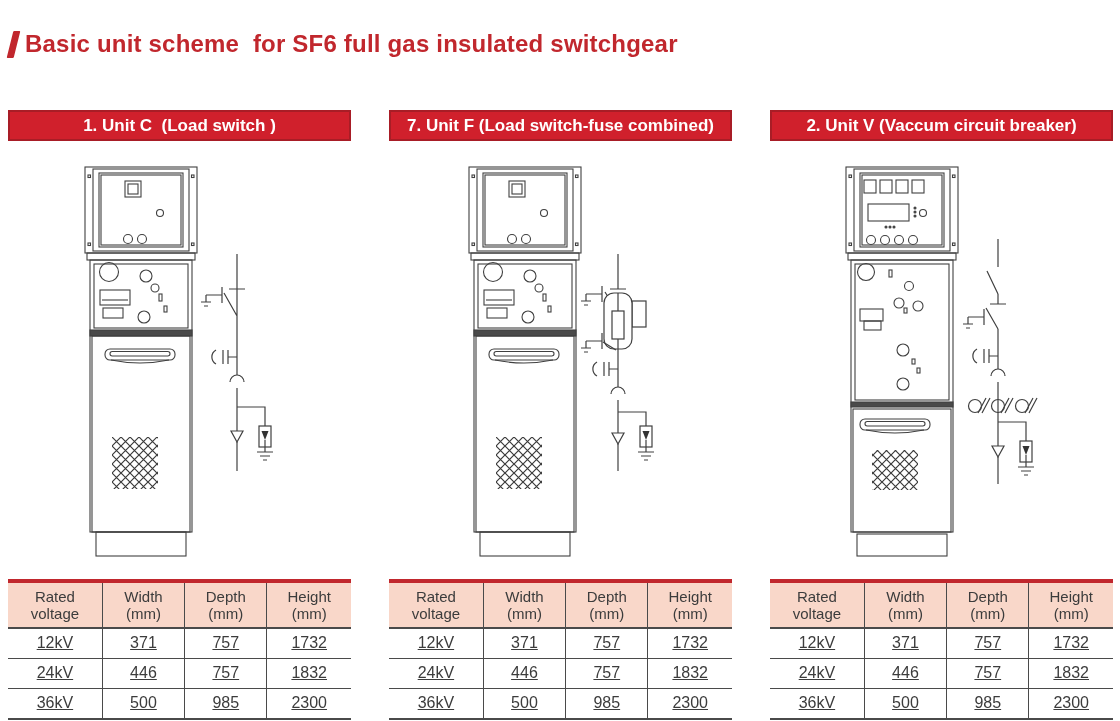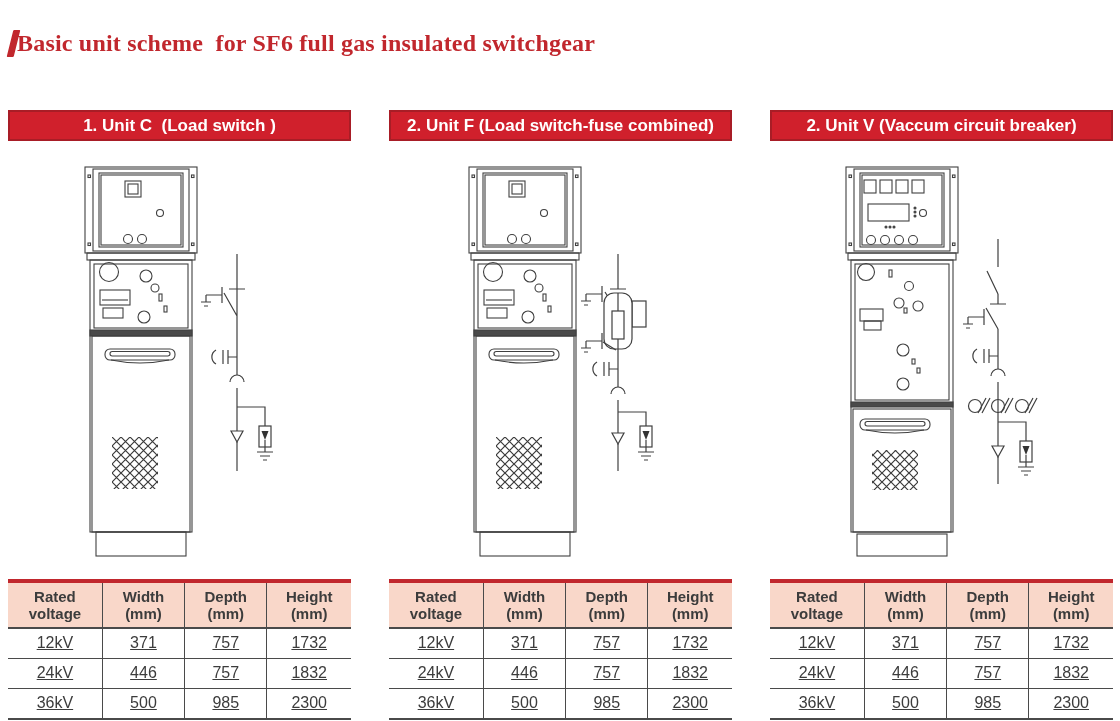--- a/index.html
+++ b/index.html
@@ -12,21 +12,21 @@
     --cell-text:#3c3c3c;
   }
   html,body{margin:0;padding:0;}
   body{
     width:1120px;height:721px;background:#ffffff;
     font-family:"Liberation Sans", sans-serif;
     position:relative;overflow:hidden;
   }
   .title-row{
     position:absolute;top:30px;left:10px;
-    display:flex;align-items:center;gap:0;font-family:Liberation Serif, serif;
+    display:flex;align-items:center;gap:8px;
   }
   .slash{
     width:7px;height:27px;background:var(--accent);
     transform:skewX(-14deg);border-radius:1px;
   }
   .page-title{
     color:var(--accent);font-size:24px;font-weight:bold;
     letter-spacing:0.2px;white-space:pre;
   }
   .columns{
@@ -47,21 +47,21 @@
     width:100%;border-collapse:collapse;table-layout:fixed;
     border-top:4px solid var(--accent);
     border-bottom:2px solid var(--tbl-line);
   }
   table.spec-table col.c1{width:27.5%;}
   table.spec-table col.c2{width:24%;}
   table.spec-table col.c3{width:24%;}
   table.spec-table col.c4{width:24.5%;}
   table.spec-table th{
     background:var(--th-bg);color:var(--cell-text);
-    font-weight:bold;font-size:15px;line-height:1.15;
+    font-weight:normal;font-size:15px;line-height:1.15;
     padding:5px 0 4px 0;white-space:pre-line;
     border-bottom:2px solid var(--tbl-line);
   }
   table.spec-table th:not(:first-child),
   table.spec-table td:not(:first-child){
     border-left:1.5px solid var(--tbl-line);
   }
   table.spec-table td{
     color:var(--cell-text);font-size:16px;text-align:center;
     height:27px;border-bottom:1.5px solid var(--tbl-line);text-decoration:underline;
@@ -269,21 +269,21 @@
             <td>36kV</td>
             <td>500</td>
             <td>985</td>
             <td>2300</td>
           </tr>
         </tbody>
       </table>
   </div>
 
   <div class="unit-col">
-    <div class="banner">2. Unit F (Load switch-fuse combined)</div>
+    <div class="banner">7. Unit F (Load switch-fuse combined)</div>
     <div class="drawing">
       <svg width="352" height="438" viewBox="0 0 352 438">
         <use href="#cab-cf" x="80" y="26"></use>
         <g fill="none" stroke="#404040" stroke-width="1.2">
           <path d="M229,113 V148 M221,148 H237 M216,151 L229,172"></path>
           <use href="#earth" x="213" y="153"></use>
           <g>
             <rect x="243" y="160" width="14" height="26"></rect>
             <rect x="215" y="152" width="28" height="56" rx="10" fill="#fff"></rect>
             <rect x="223" y="170" width="12" height="28"></rect>

